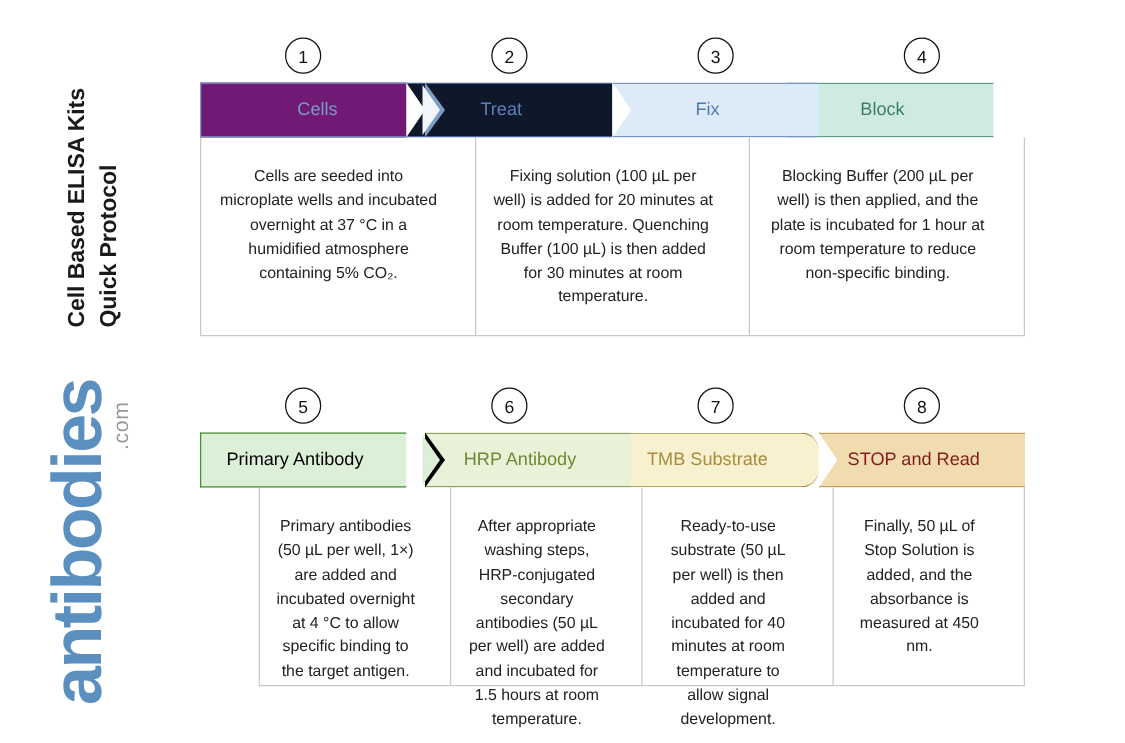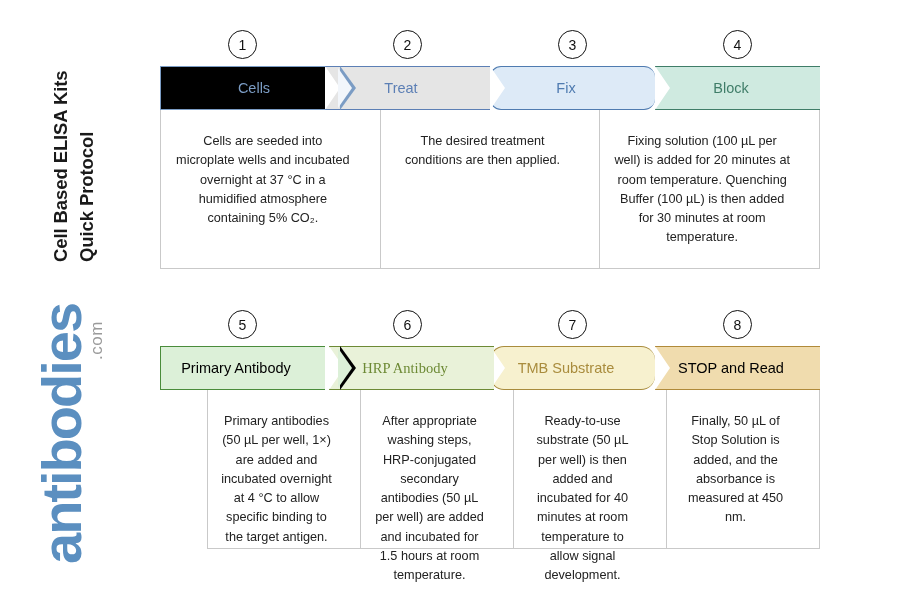--- a/index.html
+++ b/index.html
@@ -203,70 +203,70 @@
 </div>
 
 <div class="row" id="row-1">
     <div class="numbers">
       <div class="num-circle" style="left: 82.5px;">1</div>
       <div class="num-circle" style="left: 247.5px;">2</div>
       <div class="num-circle" style="left: 412.5px;">3</div>
       <div class="num-circle" style="left: 577.5px;">4</div>
     </div>
     <div class="chevron-band">
-      <div class="chevron" style="left: 0px; width: 165px; --fill: #f2f6fb; background: #000000; border-color: rgb(123, 156, 196); color: rgb(123, 156, 196); z-index: 10; padding-left: 36px;">
+      <div class="chevron" style="left: 0px; width: 165px; --fill: #f2f6fb; background: #701a75; border-color: rgb(123, 156, 196); color: rgb(123, 156, 196); z-index: 10; padding-left: 36px;">
         <span class="tip"></span>
         <span class="chev-label">Cells</span>
       </div>
-      <div class="chevron notched" style="left: 165px; width: 165px; --fill: #e3ebf8; background: #e5e5e5; border-color: rgb(92, 127, 181); color: rgb(92, 127, 181); z-index: 9;">
+      <div class="chevron notched" style="left: 165px; width: 165px; --fill: #e3ebf8; background: #0f172a; border-color: rgb(92, 127, 181); color: rgb(92, 127, 181); z-index: 9;">
         <span class="tip"></span>
         <span class="chev-label">Treat</span>
       </div>
-      <div class="chevron notched" style="left: 330px; width: 165px; --fill: #ddeaf7; background: rgb(221, 234, 247); border-color: rgb(79, 123, 176); color: rgb(79, 123, 176); z-index: 8; border-radius: 11px;">
+      <div class="chevron notched" style="left: 330px; width: 165px; --fill: #ddeaf7; background: rgb(221, 234, 247); border-color: rgb(79, 123, 176); color: rgb(79, 123, 176); z-index: 8;">
         <span class="tip"></span>
         <span class="chev-label">Fix</span>
       </div>
-      <div class="chevron notched" style="left: 495px; width: 165px; --fill: #cfeae0; background: rgb(207, 234, 224); border-color: rgb(63, 125, 104); color: rgb(63, 125, 104); z-index: 7; align-items: center;">
+      <div class="chevron notched" style="left: 470px; width: 165px; --fill: #cfeae0; background: rgb(207, 234, 224); border-color: rgb(63, 125, 104); color: rgb(63, 125, 104); z-index: 7; align-items: center;">
         <span class="tip"></span>
         <span class="chev-label">Block</span>
       </div>
     </div>
     <div class="boxes">
       <div class="text-box">
         <span class="bt">Cells are seeded into microplate wells and incubated overnight at 37 °C in a humidified atmosphere containing 5% CO₂.</span>
       </div>
       <div class="text-box">
-        <span class="bt">The desired treatment conditions are then applied.</span>
-      </div>
-      <div class="text-box">
         <span class="bt">Fixing solution (100 µL per well) is added for 20 minutes at room temperature. Quenching Buffer (100 µL) is then added for 30 minutes at room temperature.</span>
+      </div>
+      <div class="text-box">
+        <span class="bt">Blocking Buffer (200 µL per well) is then applied, and the plate is incubated for 1 hour at room temperature to reduce non-specific binding.</span>
       </div>
     </div>
   </div>
 <div class="row" id="row-2">
     <div class="numbers">
       <div class="num-circle" style="left: 82.5px;">5</div>
       <div class="num-circle" style="left: 247.5px;">6</div>
       <div class="num-circle" style="left: 412.5px;">7</div>
       <div class="num-circle" style="left: 577.5px;">8</div>
     </div>
     <div class="chevron-band">
       <div class="chevron" style="left: 0px; width: 165px; --fill: #dcf0d8; background: rgb(220, 240, 216); border-color: rgb(74, 140, 59); color: #000000; z-index: 10;">
         <span class="tip"></span>
         <span class="chev-label">Primary Antibody</span>
       </div>
-      <div class="chevron notched" style="left: 169px; width: 165px; --fill: #e9f2d9; background: rgb(233, 242, 217); border-color: rgb(109, 138, 53); color: rgb(109, 138, 53); z-index: 9; font-family: Liberation Serif, serif;">
+      <div class="chevron notched" style="left: 180px; width: 165px; --fill: #e9f2d9; background: rgb(233, 242, 217); border-color: rgb(109, 138, 53); color: rgb(109, 138, 53); z-index: 9;">
         <span class="tip"></span>
         <span class="chev-label">HRP Antibody</span>
       </div>
       <div class="chevron notched" style="left: 330px; width: 165px; --fill: #f7f1cf; background: rgb(247, 241, 207); border-color: rgb(169, 140, 61); color: rgb(169, 140, 61); z-index: 8; border-radius: 14px;">
         <span class="tip"></span>
         <span class="chev-label">TMB Substrate</span>
       </div>
-      <div class="chevron notched" style="left: 495px; width: 165px; --fill: #f0dcae; background: rgb(240, 220, 174); border-color: rgb(176, 138, 58); color: #000000; z-index: 7;">
+      <div class="chevron notched" style="left: 495px; width: 165px; --fill: #f0dcae; background: rgb(240, 220, 174); border-color: rgb(176, 138, 58); color: #7f1d1d; z-index: 7;">
         <span class="tip"></span>
         <span class="chev-label">STOP and Read</span>
       </div>
     </div>
     <div class="boxes">
       <div class="text-box">
         <span class="bt">Primary antibodies (50 µL per well, 1×) are added and incubated overnight at 4 °C to allow specific binding to the target antigen.</span>
       </div>
       <div class="text-box">
         <span class="bt">After appropriate washing steps, HRP-conjugated secondary antibodies (50 µL per well) are added and incubated for 1.5 hours at room temperature.</span>

